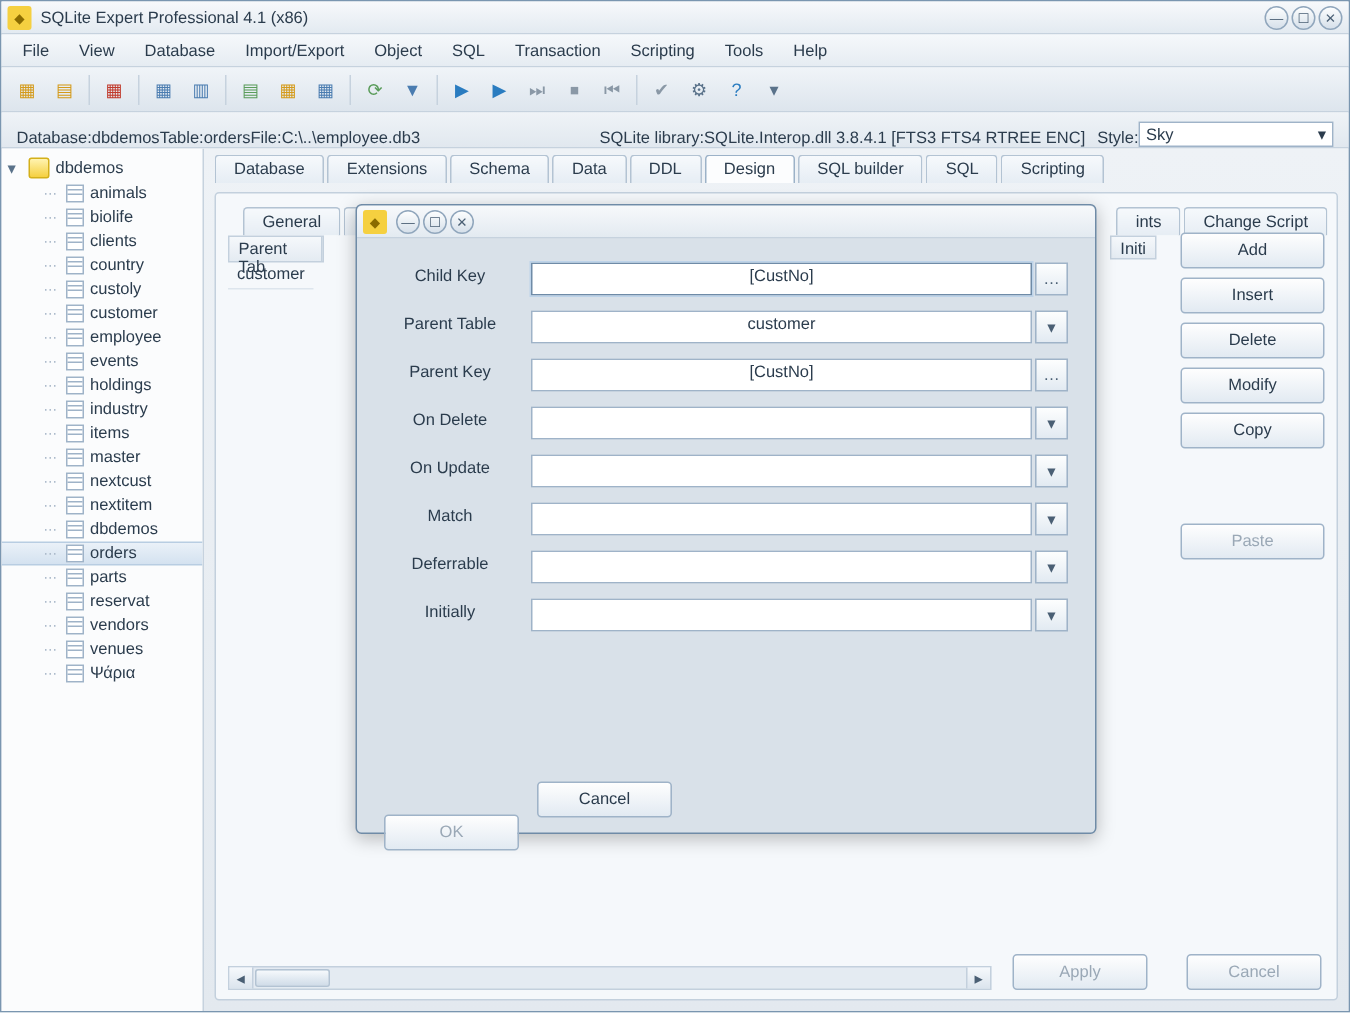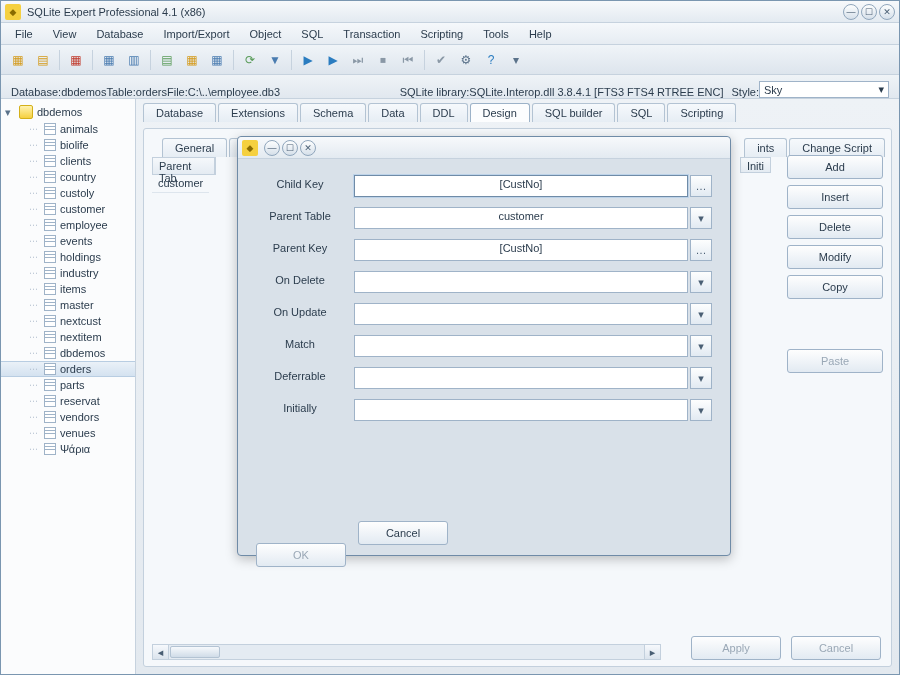--- a/index.html
+++ b/index.html
@@ -45,21 +45,21 @@
 
 .grid-head { position:absolute; top:28px; left:8px; height:18px; background:linear-gradient(#f5f8fb,#e4ebf2); border:1px solid #c3d0dd; display:flex; width:64px;}
 .grid-head .gh { padding:2px 6px; border-right:1px solid #c3d0dd; color:#2b3c4d; }
 .grid-row { position:absolute; top:46px; left:8px; height:18px; border-bottom:1px solid #dde5ed; padding:2px 6px; color:#2b3c4d; }
 
 .design-head2 { position:absolute; top:28px; right:120px; height:16px; background:linear-gradient(#f5f8fb,#e4ebf2); border:1px solid #c3d0dd; padding:2px 6px; color:#2b3c4d; }
 
 .side-buttons { position:absolute; top:26px; right:8px; width:96px; display:flex; flex-direction:column; gap:6px; }
 .btn { height:24px; border:1px solid #9fb3c8; border-radius:3px; background:linear-gradient(#fefefe,#e2eaf2); color:#2b3c4d; display:flex;align-items:center;justify-content:center; cursor:pointer; }
 .btn.disabled { color:#9aa8b6;margin-top:44px; }
-.footer-buttons { position:absolute; bottom:6px; right:10px; display:flex; gap:10px; }
+.footer-buttons { position:absolute; bottom:6px; right:10px; display:flex; gap:26px; }
 
 .hscroll { position:absolute; bottom:6px; left:8px; right:230px; height:16px; background:#e4ebf2; border:1px solid #c3d0dd; display:flex; }
 .hscroll .arrow { width:16px;background:linear-gradient(#f6f9fc,#dbe4ed);border-right:1px solid #c3d0dd;display:flex;align-items:center;justify-content:center;color:#4a5f74;cursor:pointer; }
 .hscroll .arrow:last-child{border-right:none;border-left:1px solid #c3d0dd;}
 .hscroll .thumb { width:50px;background:linear-gradient(#f6f9fc,#d0dce8);border:1px solid #b3c3d3;margin:1px;border-radius:2px; }
 
 .modal { position:absolute; top:136px; left:237px; width:494px; height:420px; border:1px solid #6f8ba7; border-radius:4px; background:#d9e1e9; box-shadow:0 3px 12px rgba(0,0,0,0.25); display:flex; flex-direction:column; z-index:10;}
 .modal .titlebar { border-radius:4px 4px 0 0; }
 .modal-body { flex:1; padding:16px 18px; display:grid; grid-template-columns: 88px 1fr; column-gap:10px; row-gap:10px; align-content:start;text-align:center;}
 .modal-body label { color:#2b3c4d; padding-top:3px; }

